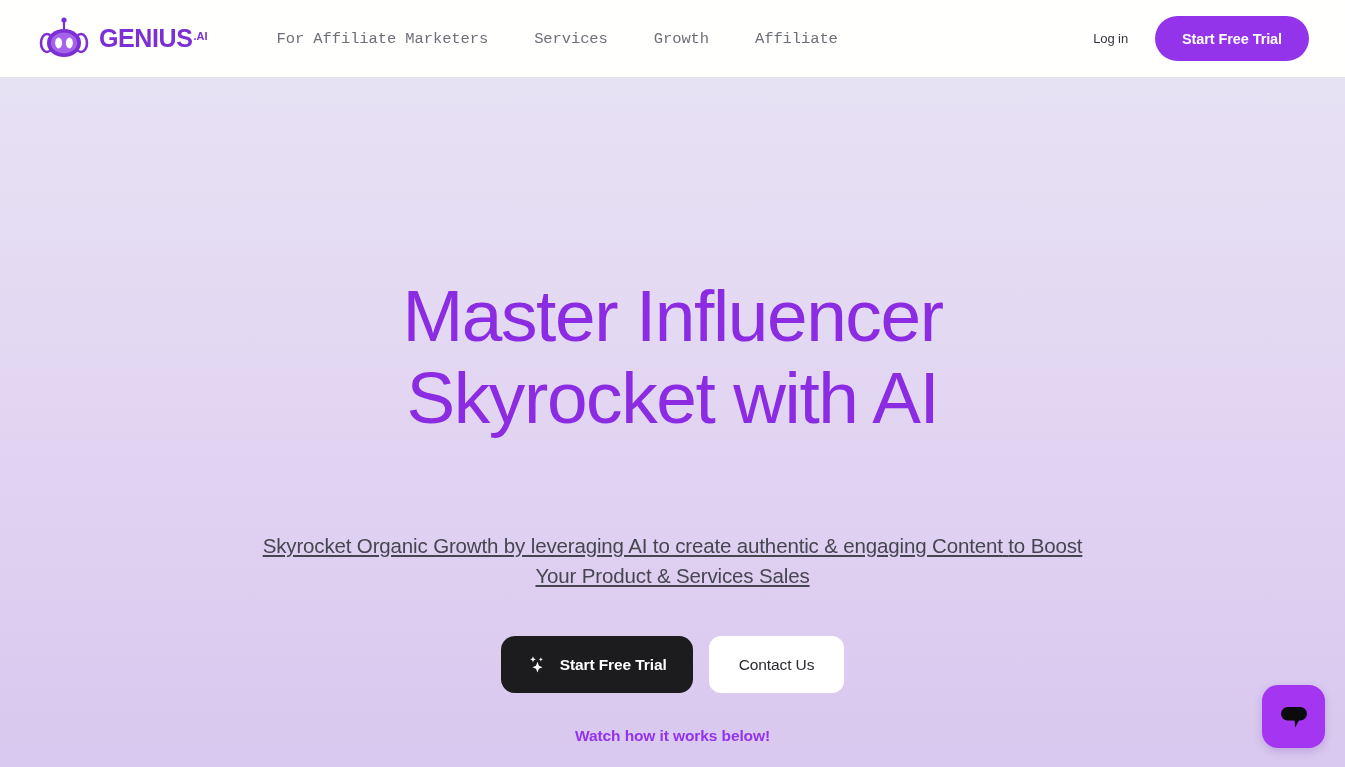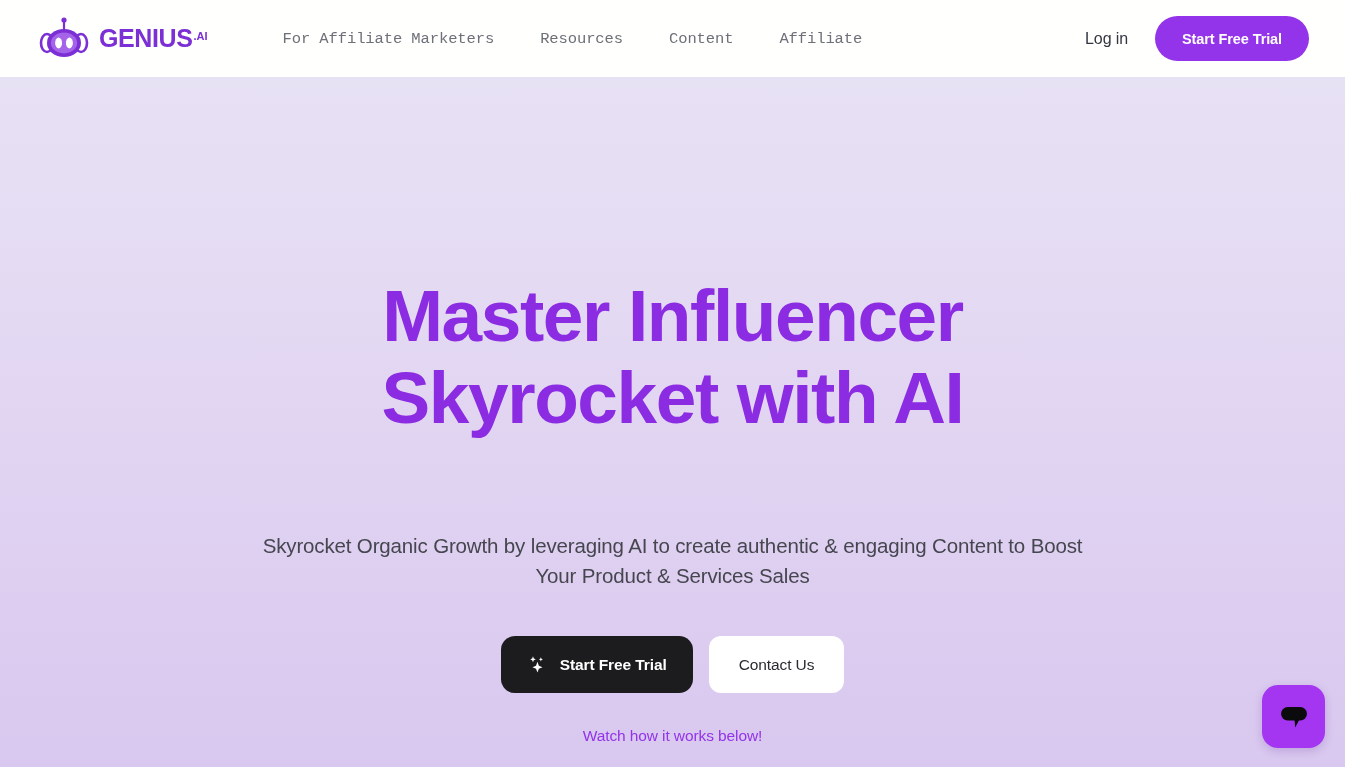--- a/index.html
+++ b/index.html
@@ -12,21 +12,20 @@
 
   .page { position:relative; width:1345px; height:767px; overflow:hidden; }
 
   
   .header {
     position:absolute; top:0; left:0;
     width:1345px; height:77px;
     background:#fffffd;
     display:flex; align-items:center;
     z-index:40;
-    gap:6px;
   }
 
   .logo-wrap {
     display:flex; align-items:center; gap:9px;
     margin-left:38px;
     cursor:pointer;
   }
   .logo-mark { width:52px; height:44px; display:block; flex:none; }
   .logo-text {
     display:flex; align-items:flex-start;
@@ -47,21 +46,21 @@
   .nav a {
     color:#6e7079; font-size:15.5px; text-decoration:none;
     white-space:nowrap; letter-spacing:-0.1px;
   }
 
   .header-right {
     margin-left:auto; margin-right:36px;
     display:flex; align-items:center; gap:27px;
   }
   .login-link {
-    color:#343740; font-size:16px; text-decoration:none;
+    color:#343740; font-size:13px; text-decoration:none;
     letter-spacing:-0.1px;
     margin-left:48px;
   }
   .btn-trial-head {
     background:#9333EA; color:#ffffff;
     font-size:14.5px; font-weight:bold;
     border:none; border-radius:24px;
     padding:0 27px; height:45px;
     display:flex; align-items:center; justify-content:center;
     cursor:pointer; letter-spacing:-0.1px;
@@ -79,33 +78,34 @@
        #DFD1F1 65%,
        #DCCCF0 82%,
        #D9C8EF 100%);
     overflow:hidden;
   }
 
   .headline {
     position:absolute; top:198px; left:0; width:1345px;
     text-align:center;
     color:#8B2BE2;
-    font-size:73px; font-weight:bold;
+    font-size:73px; font-weight:normal;
     line-height:1.13;
     letter-spacing:-1.4px;
   }
   .headline .l2 { display:block; }
 
   .subhead {
     position:absolute; top:454px; left:50%;
     transform:translateX(-50%);
     width:830px; text-align:center;
     color:#45464f;
     font-size:20.5px; line-height:1.47;
     letter-spacing:-0.15px;
+    text-decoration:underline;
   }
 
   .cta-row {
     position:absolute; top:559px; left:0; width:1345px;
     display:flex; align-items:center; justify-content:center;
     gap:16px;
   }
   .btn-dark {
     background:#1c1c1e; color:#ffffff;
     height:57px; border:none; border-radius:14px;
@@ -120,21 +120,21 @@
     padding:0 30px;
     display:flex; align-items:center; justify-content:center;
     font-size:15.5px;
     cursor:pointer; letter-spacing:-0.1px;
   }
   .sparkle { width:19px; height:19px; display:block; flex:none; }
 
   .watch-link {
     position:absolute; top:650px; left:0; width:1345px;
     text-align:center;
-    color:#9333EA; font-size:15.5px; font-weight:normal;
+    color:#9333EA; font-size:15.5px; font-weight:bold;
     text-decoration:none; letter-spacing:-0.1px;
     cursor:pointer;
   }
 
   
   .chat-widget {
     position:absolute; right:20px; bottom:19px;
     width:63px; height:63px;
     background:#A435F0;
     border-radius:16px;
@@ -164,22 +164,22 @@
         <ellipse cx="31.4" cy="26" rx="3.5" ry="5.4" fill="#ffffff"></ellipse>
       </svg>
       <div class="logo-text">
         <span>GENIUS</span>
         <span class="dot-ai">.AI</span>
       </div>
     </div>
 
     <nav class="nav">
       <a href="#">For Affiliate Marketers</a>
-      <a href="#">Resources</a>
-      <a href="#">Content</a>
+      <a href="#">Services</a>
+      <a href="#">Growth</a>
       <a href="#">Affiliate</a>
     </nav>
 
     <div class="header-right">
       <a href="#" class="login-link">Log in</a>
       <button class="btn-trial-head">Start Free Trial</button>
     </div>
   </div>
 
   <div class="hero">

